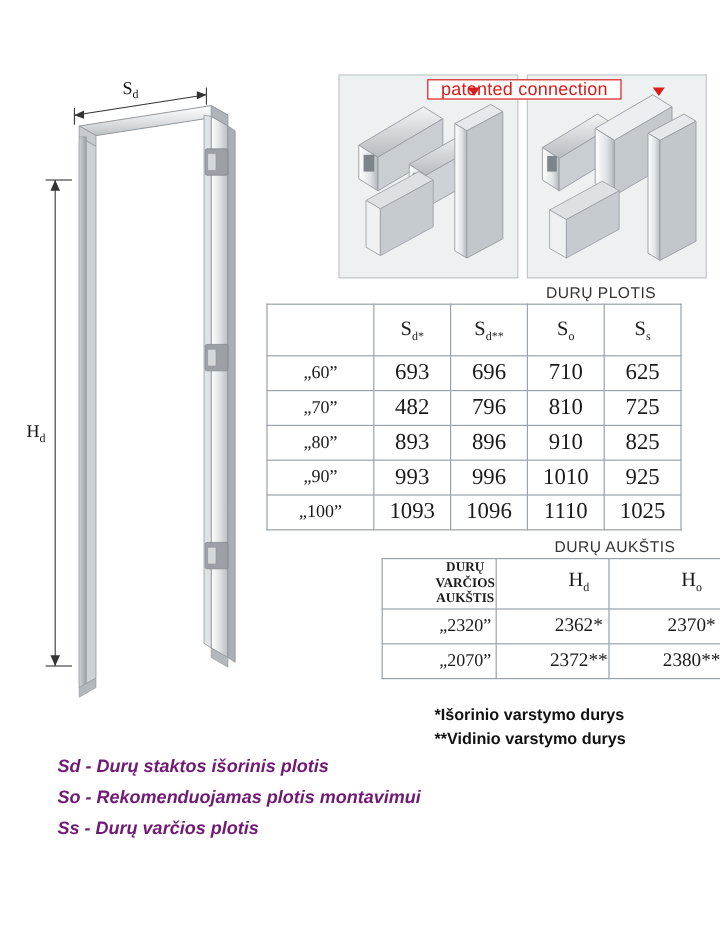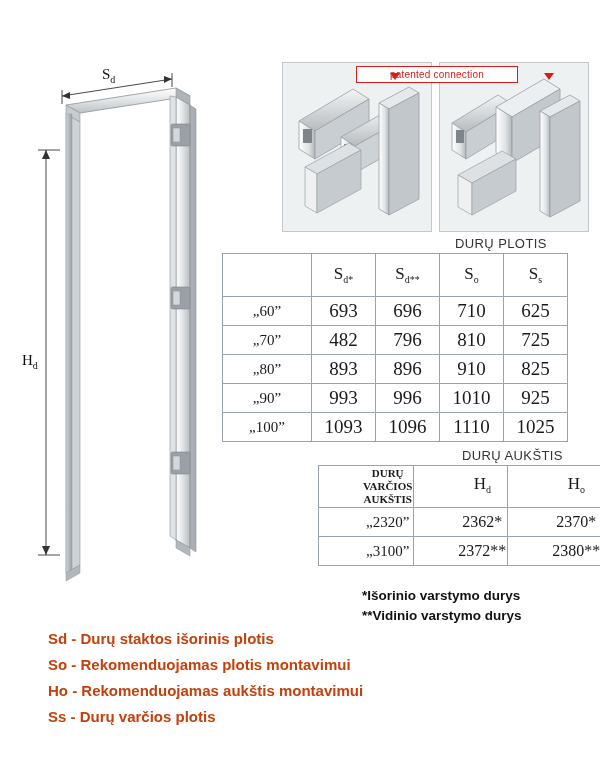--- a/index.html
+++ b/index.html
@@ -66,21 +66,21 @@
 
   #patented-banner {
     position: absolute;
     left: 74px;
     top: 4px;
     width: 160px;
     height: 15px;
     border: 1px solid #d91c1c;
     background: #ffffff;
     color: #d91c1c;
-    font-size: 10px;
+    font-size: 15px;
     line-height: 15px;
     text-align: center;
     letter-spacing: .2px;
     z-index: 5;
   }
   .banner-arrow {
     position: absolute;
     top: 11px;
     width: 0; height: 0;
     border-left: 5px solid transparent;
@@ -175,24 +175,25 @@
   
   #legend {
     position: absolute;
     left: 48px;
     top: 626px;
     width: 520px;
   }
   #legend .legend-row {
     font-size: 15px;
     font-weight: bold;
-    color: #c2410c;
+    color: #701a75;
     height: 26px;
     line-height: 26px;
     white-space: nowrap;
+    font-style: italic;
   }
 </style>
 </head>
 <body>
 
 <div id="frame-drawing">
   <svg width="240" height="600" viewBox="0 0 240 600">
     <defs>
       <linearGradient id="gfaceV" x1="0" y1="0" x2="1" y2="0">
         <stop offset="0%" stop-color="#ffffff"></stop>
@@ -404,28 +405,27 @@
       </th>
     </tr>
   </thead>
   <tbody>
     <tr>
       <td class="rowhdr">„2320”</td>
       <td>2362*</td>
       <td>2370*</td>
     </tr>
     <tr>
-      <td class="rowhdr">„3100”</td>
+      <td class="rowhdr">„2070”</td>
       <td>2372**</td>
       <td>2380**</td>
     </tr>
   </tbody>
 </table>
 
 <div class="note" id="note-1">*Išorinio varstymo durys</div>
 <div class="note" id="note-2">**Vidinio varstymo durys</div>
 
 <div id="legend">
   <div class="legend-row">Sd - Durų staktos išorinis plotis</div>
   <div class="legend-row">So - Rekomenduojamas plotis montavimui</div>
-  <div class="legend-row">Ho - Rekomenduojamas aukštis montavimui</div>
   <div class="legend-row">Ss - Durų varčios plotis</div>
 </div>
 
 </body></html>

